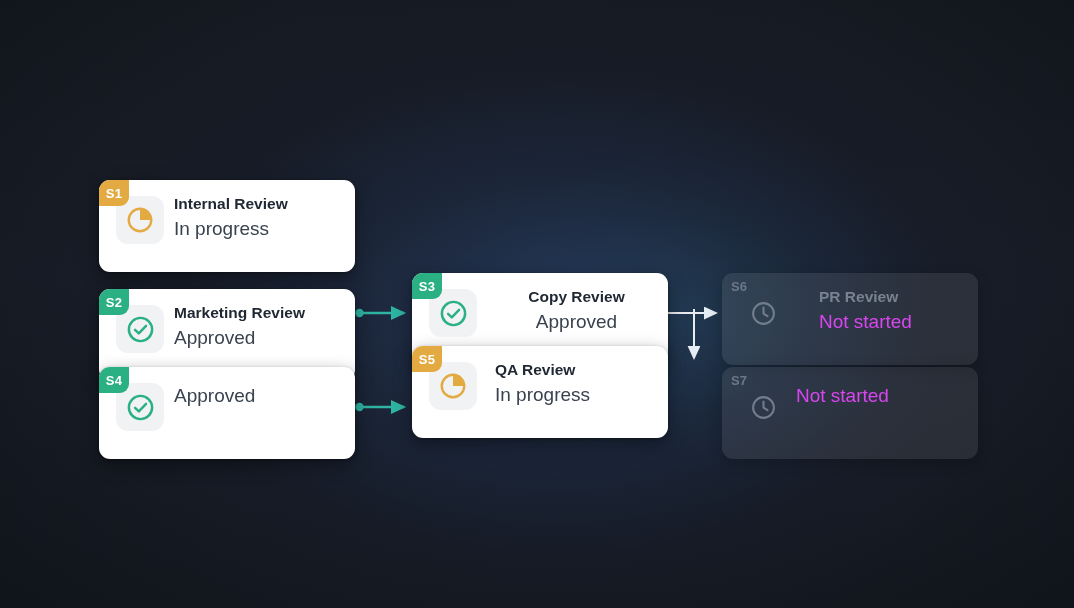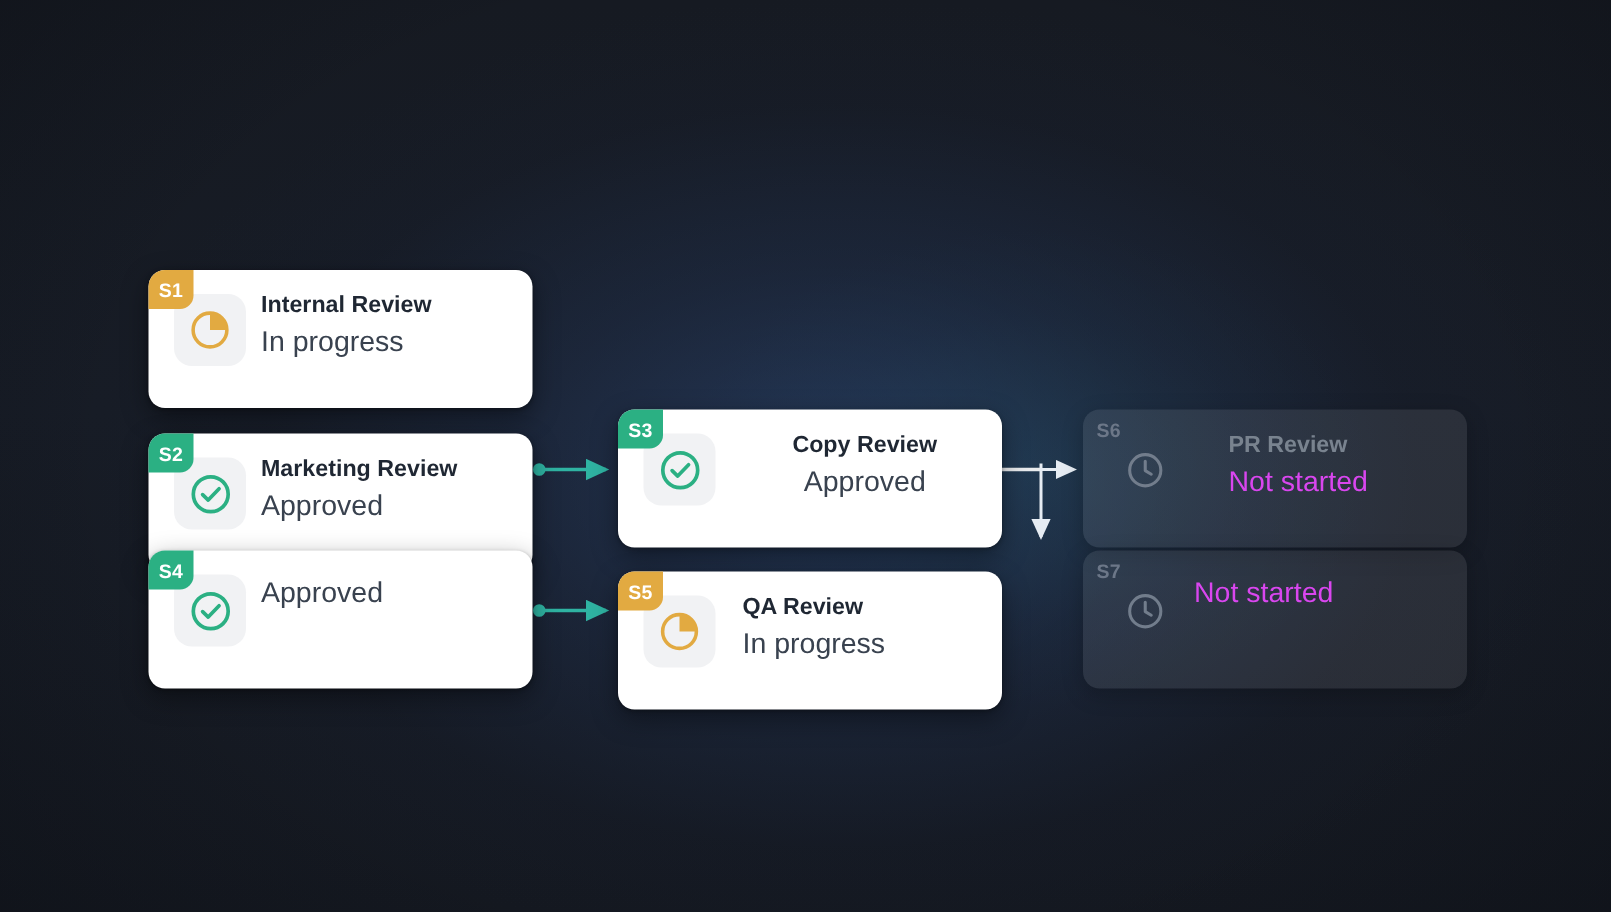--- a/index.html
+++ b/index.html
@@ -182,21 +182,21 @@
       <svg width="31" height="31" viewBox="0 0 24 24">
         <circle cx="12" cy="12" r="9" fill="none" stroke="#2bb083" stroke-width="1.9"></circle>
         <path d="M7.8 12.2 L10.7 15 L16.3 9.2" fill="none" stroke="#2bb083" stroke-width="1.9" stroke-linecap="round" stroke-linejoin="round"></path>
       </svg>
     </div>
     <div class="card-text">
       <div class="card-sub">Approved</div>
     </div>
   </div>
 
-  <div class="card active" style="left:412px;top:381px;">
+  <div class="card active" style="left:412px;top:346px;">
     <div class="badge amber">S5</div>
     <div class="icon-tile">
       <svg width="30" height="30" viewBox="0 0 24 24">
         <circle cx="12" cy="12" r="9" fill="none" stroke="#e2aa41" stroke-width="1.9"></circle>
         <path d="M12 12 L12 3 A9 9 0 0 1 21 12 Z" fill="#e2aa41"></path>
       </svg>
     </div>
     <div class="card-text" style="left:83px;">
       <div class="card-title">QA Review</div>
       <div class="card-sub">In progress</div>

